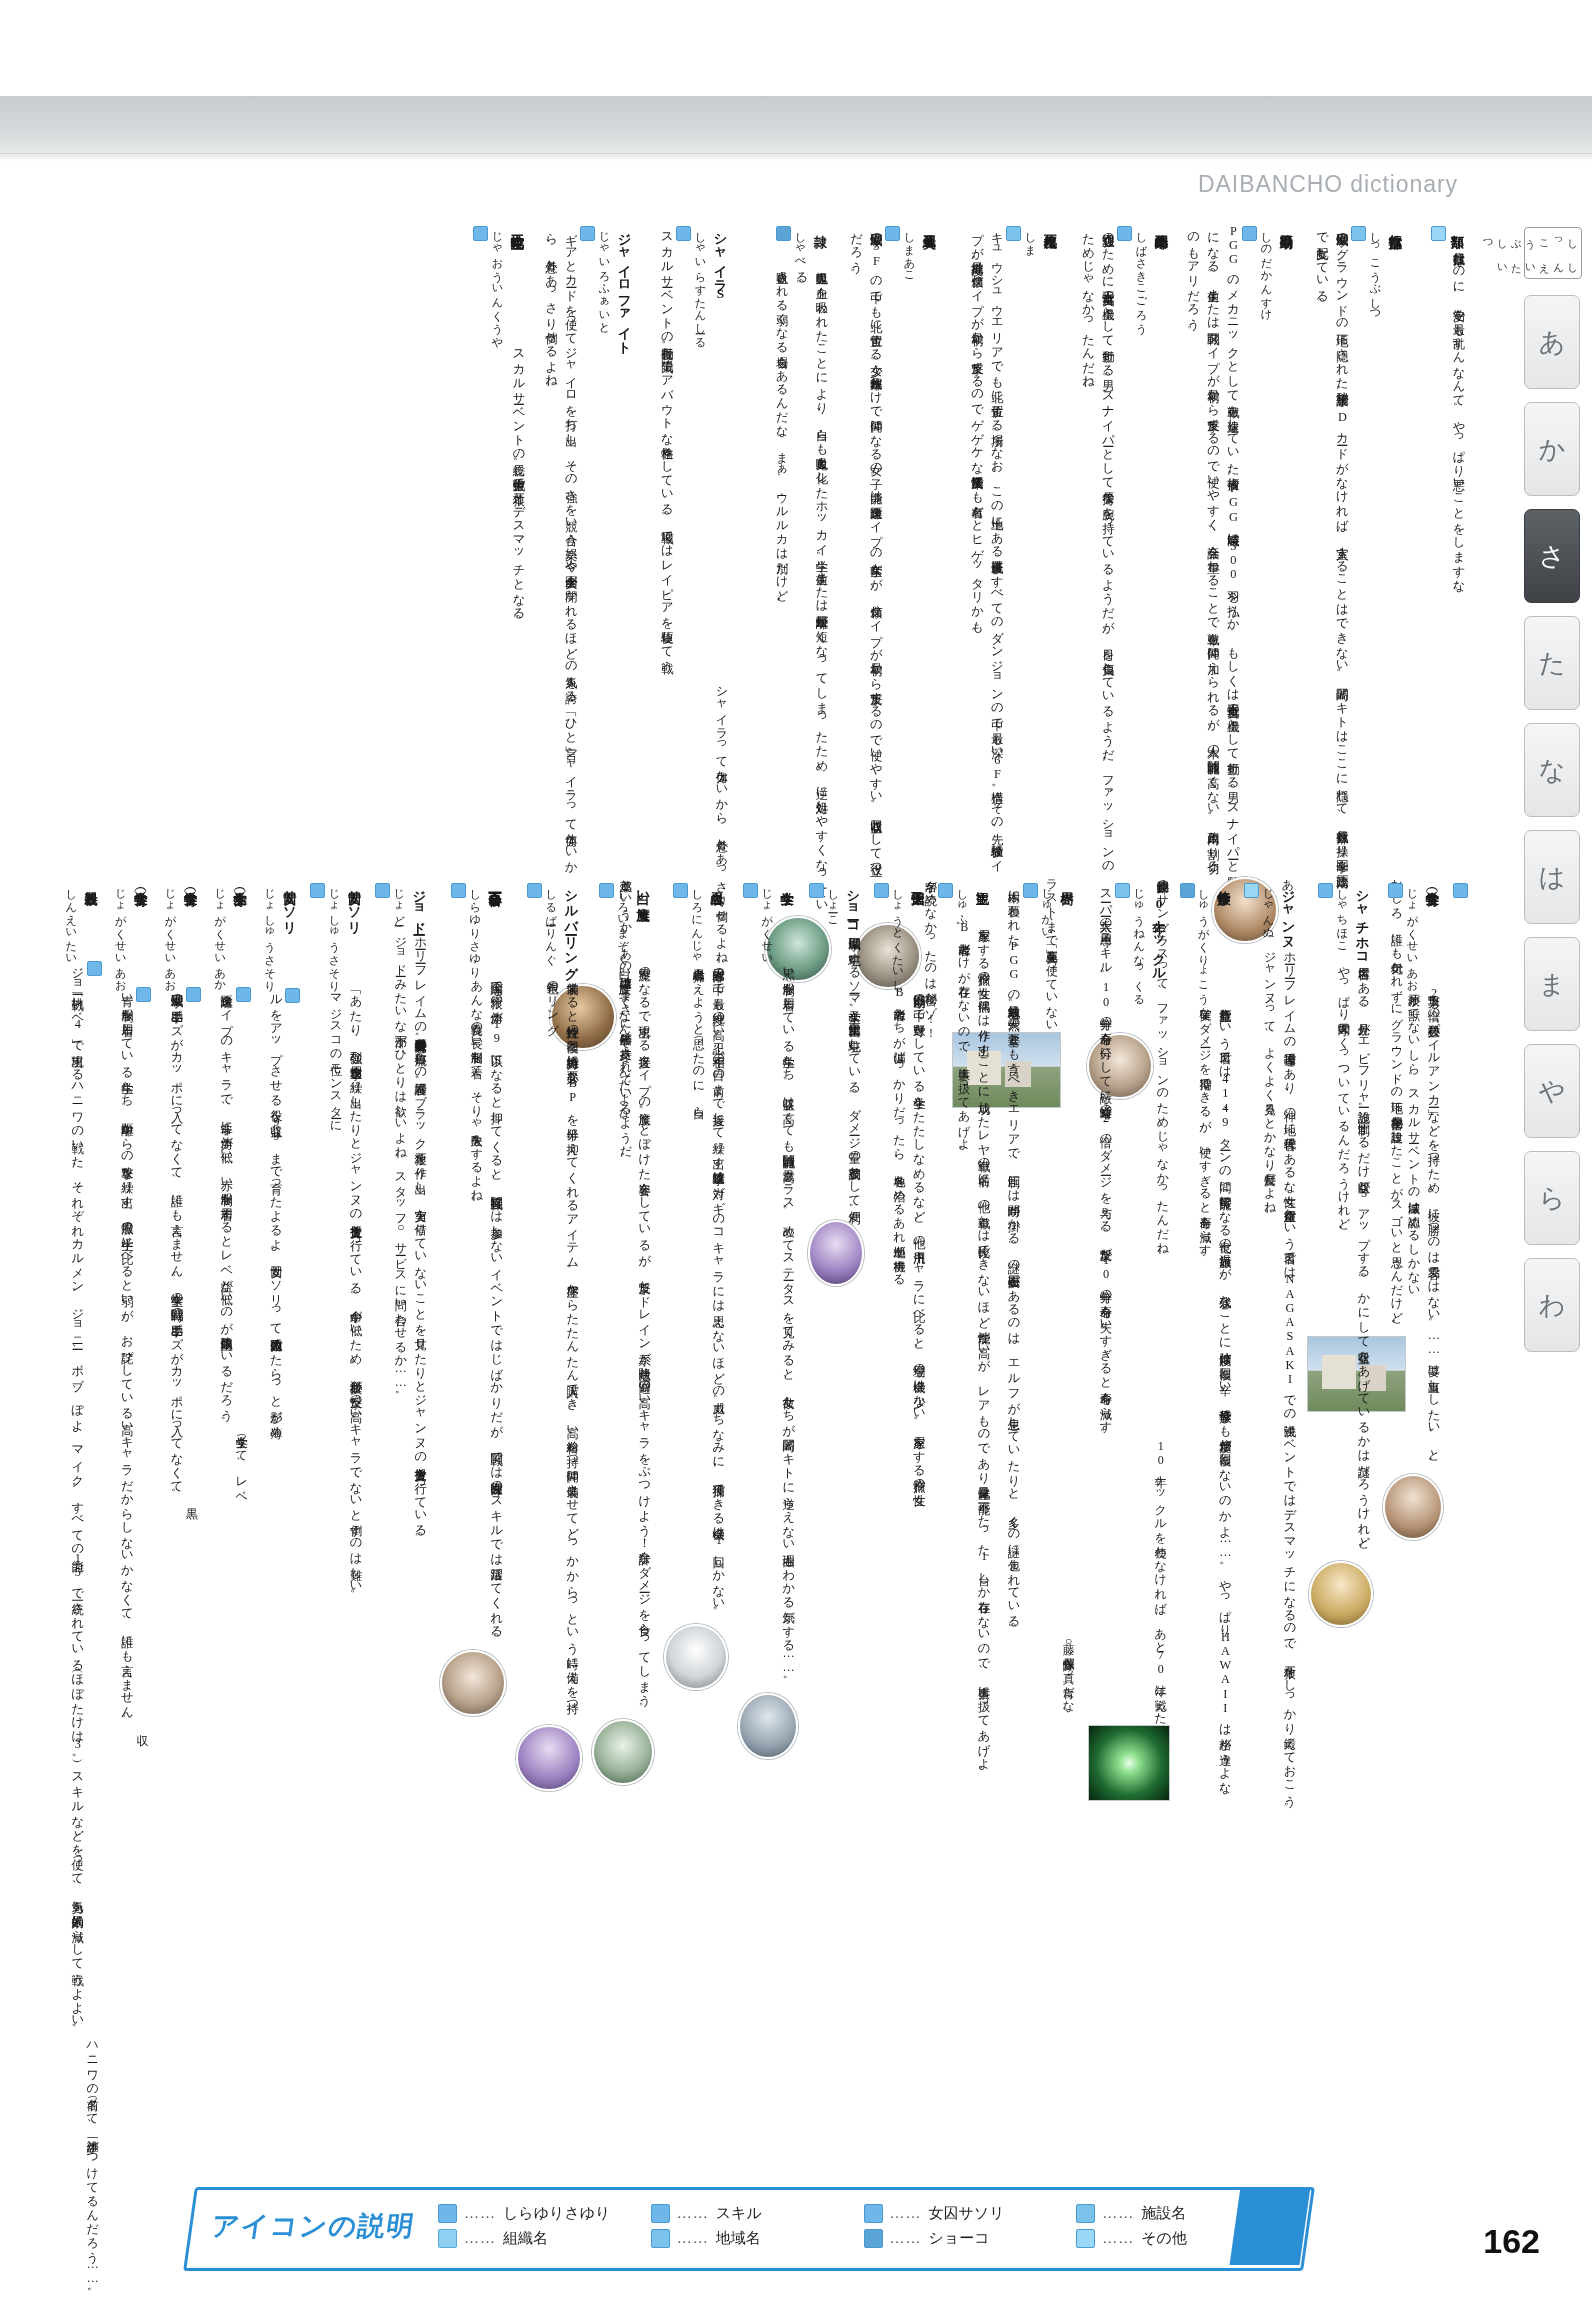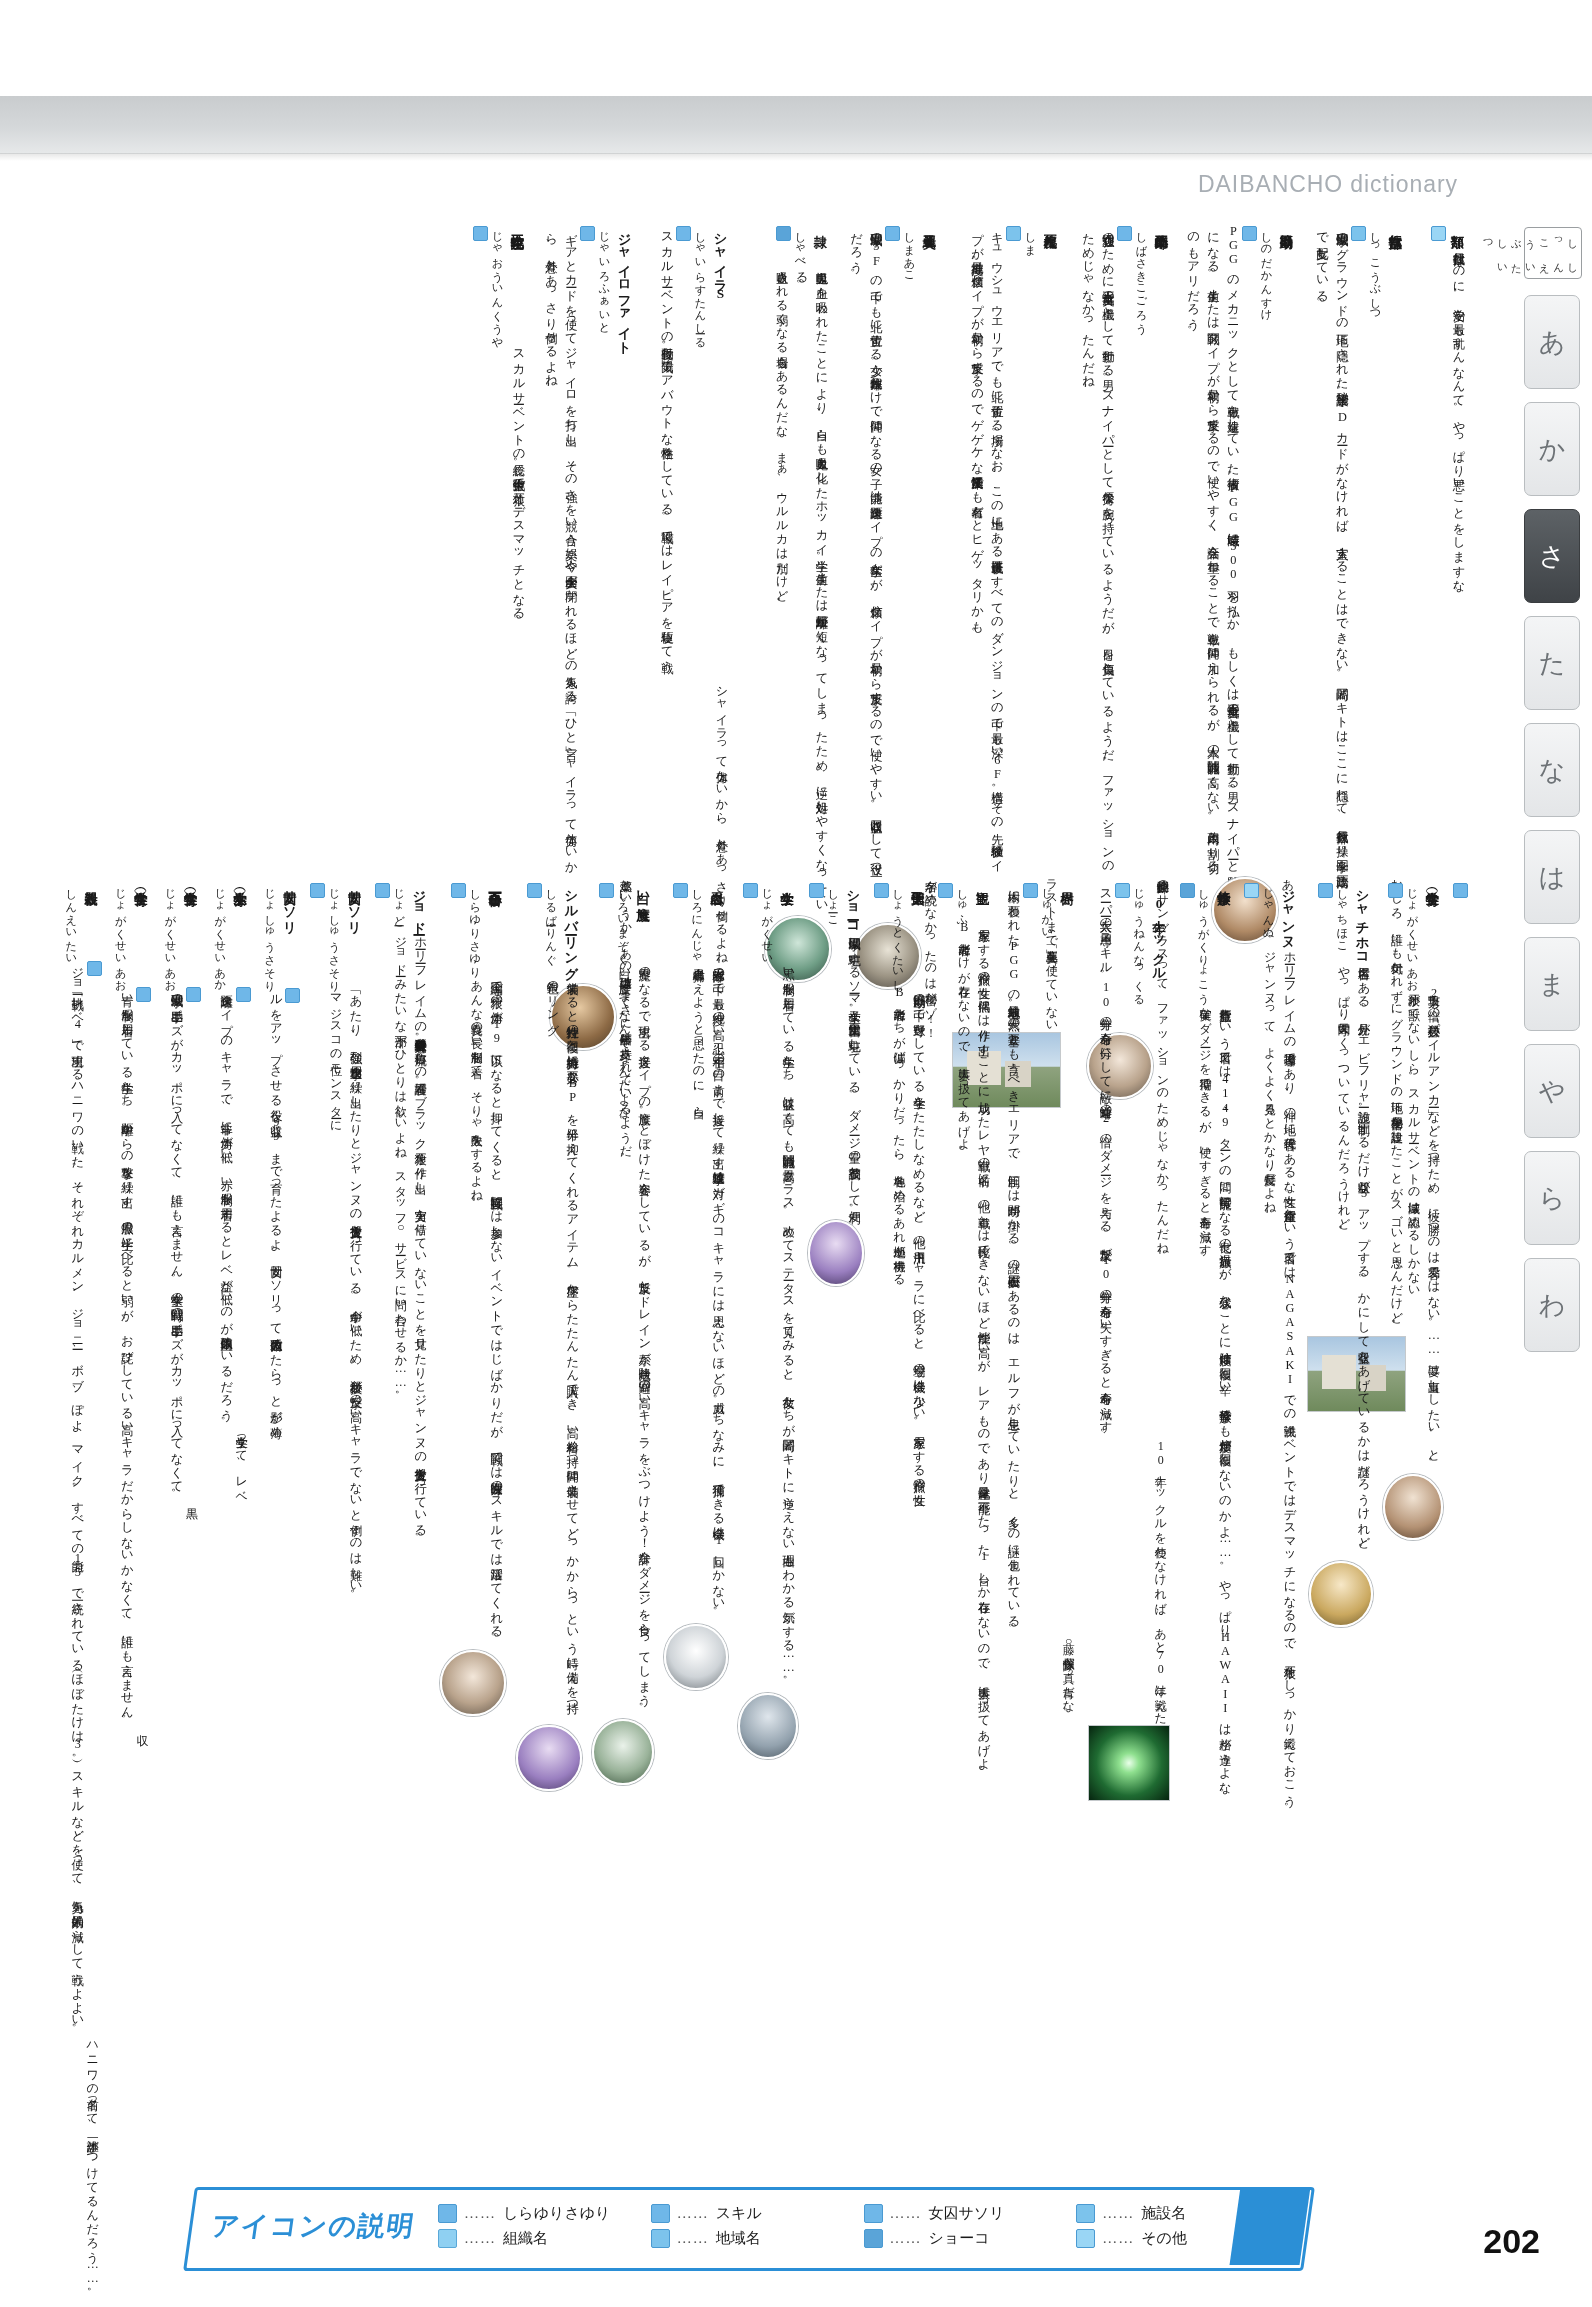--- a/index.html
+++ b/index.html
@@ -452,14 +452,14 @@
       </div>
       <div class="lg-item">
         <span class="chip other"></span>
         <span class="lg-dots">……</span>
         <span>その他</span>
       </div>
     </div>
   </div>
 </div>
 
-<div class="pageno">202</div>
+<div class="pageno">162</div>
 
 
 </body></html>

